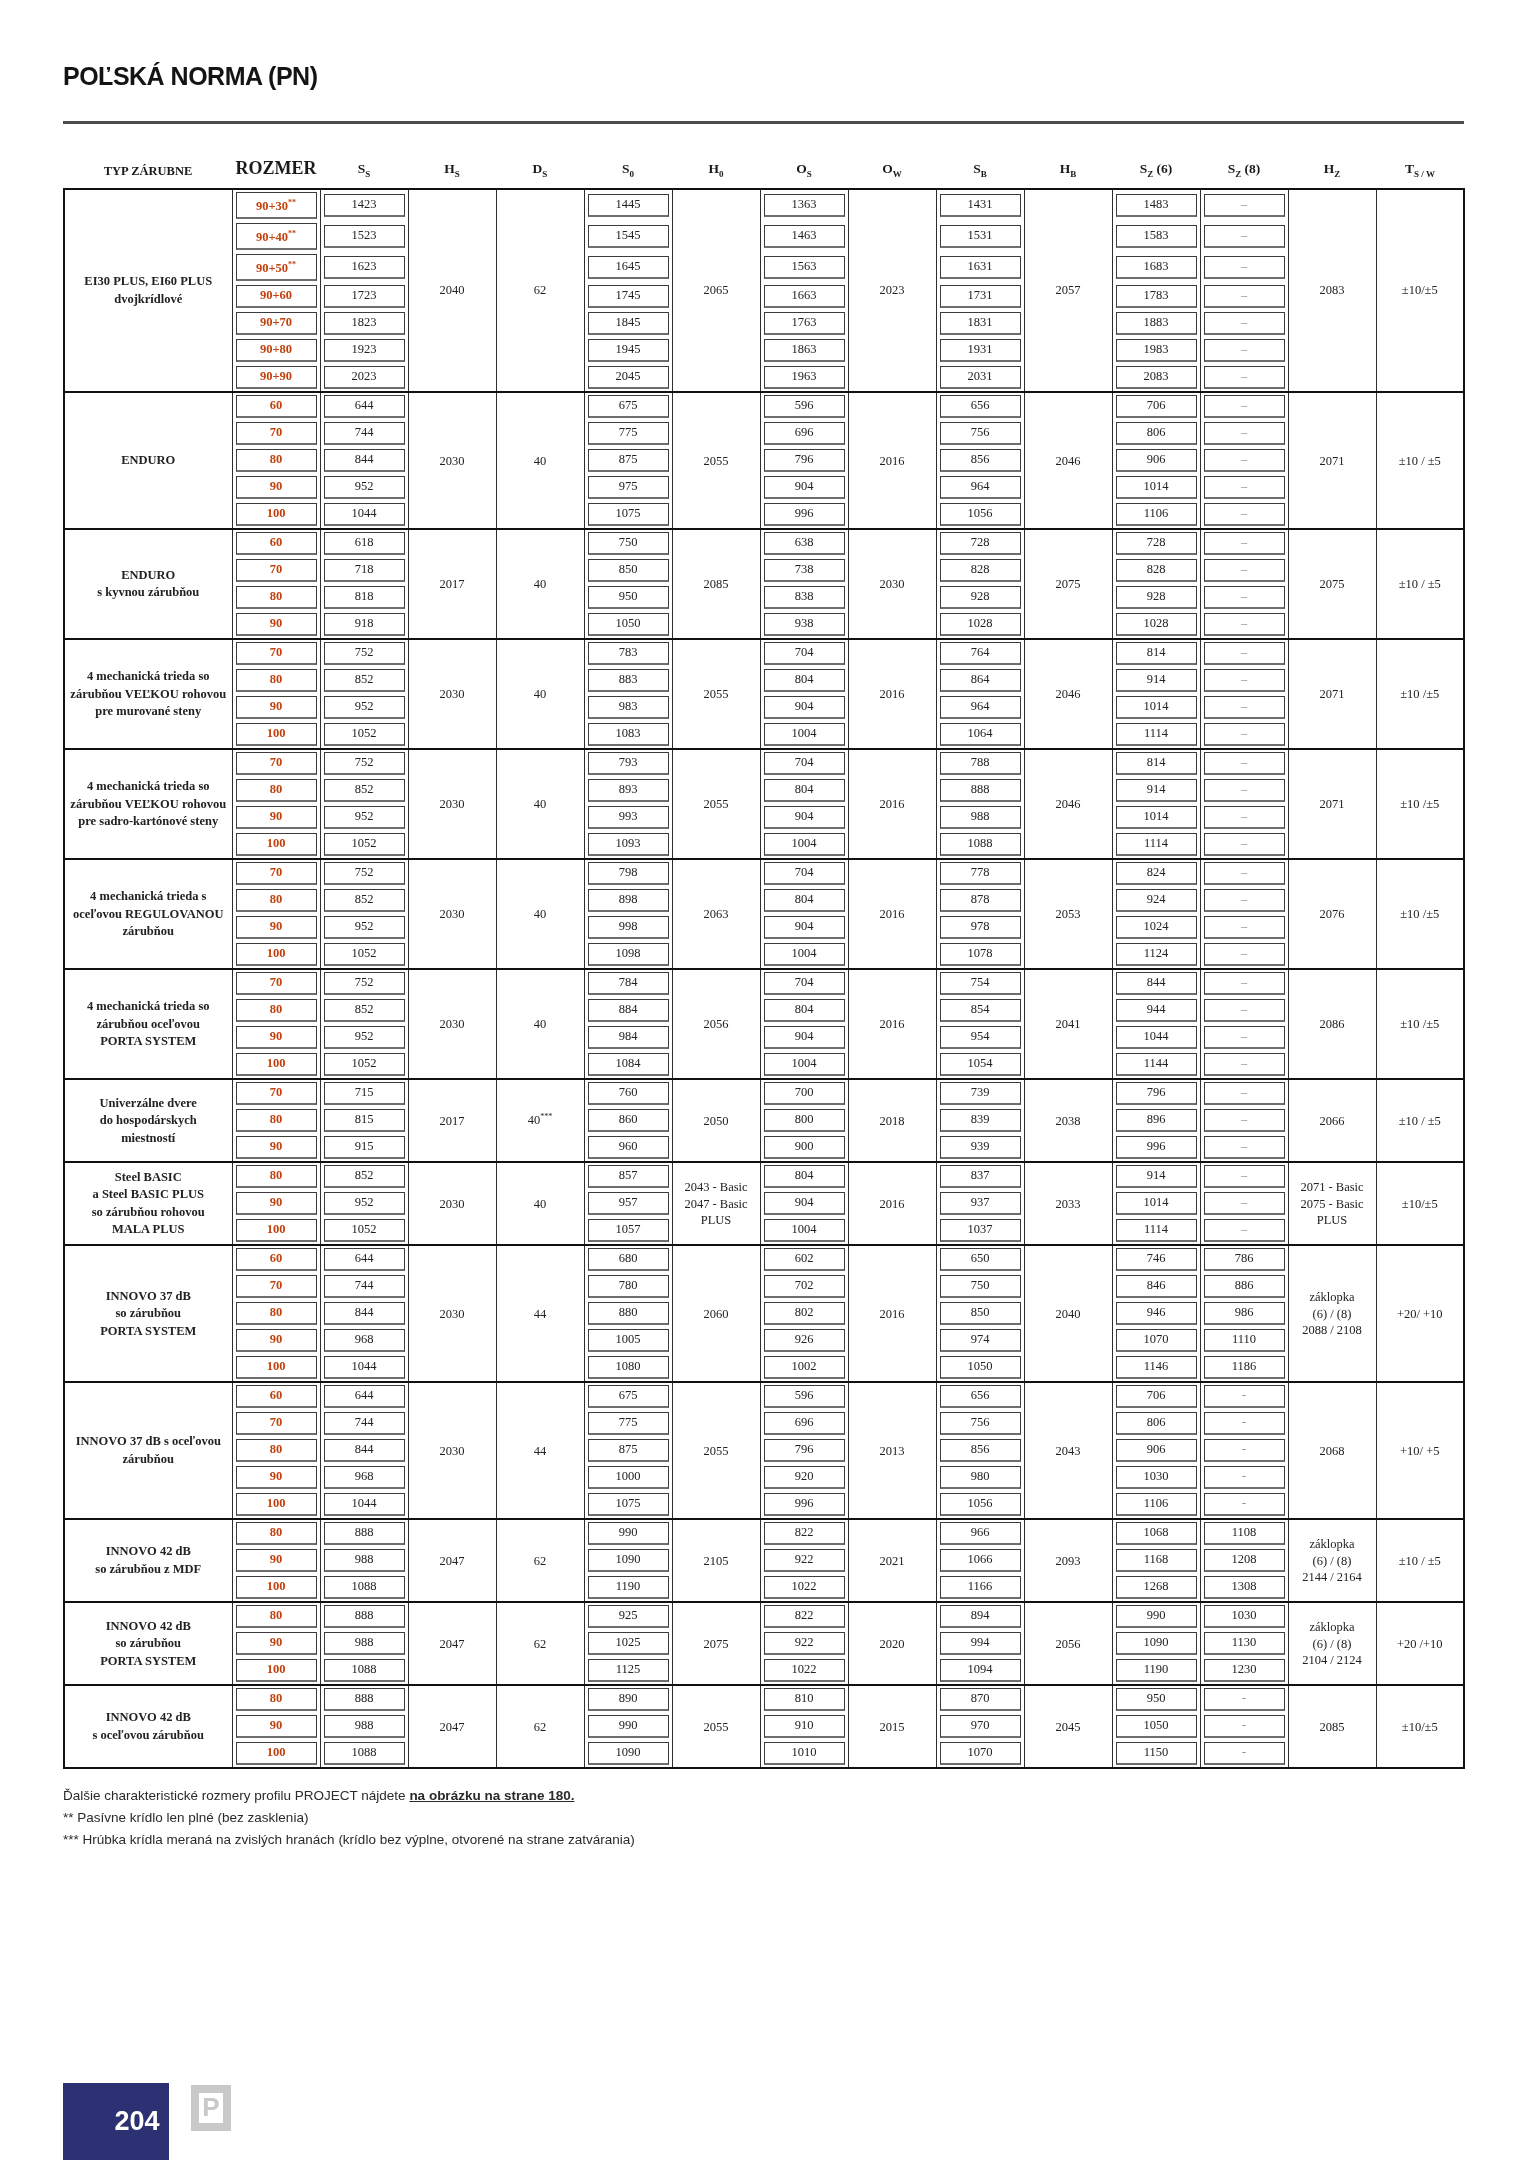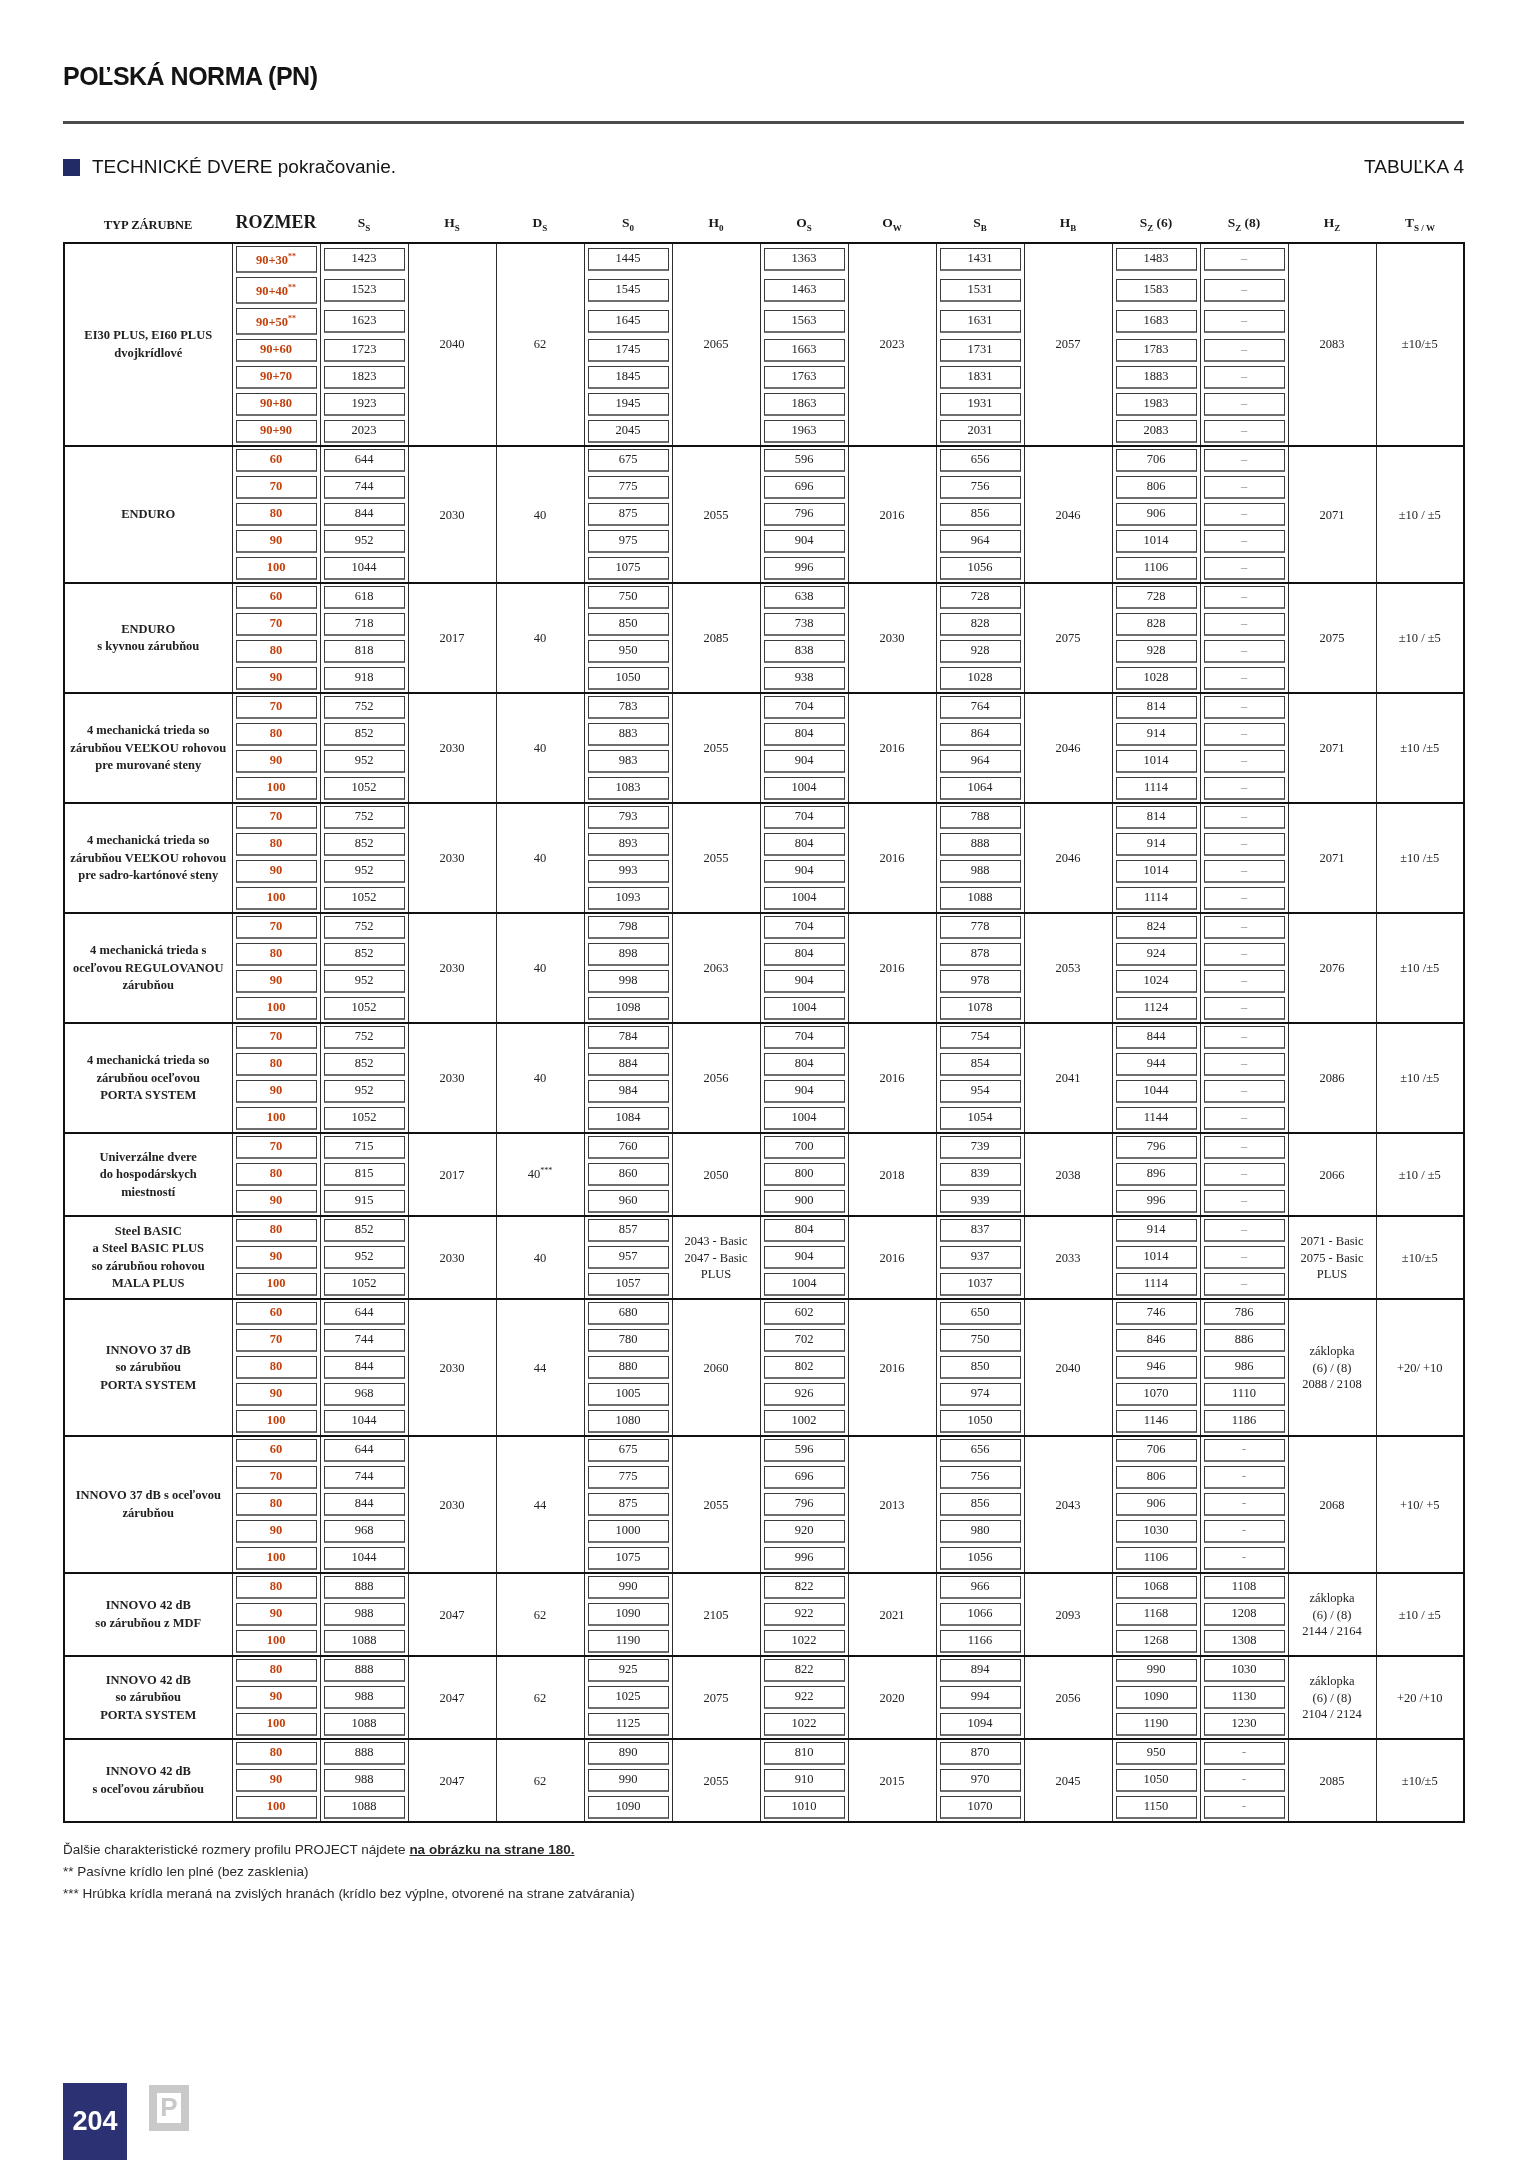--- a/index.html
+++ b/index.html
@@ -24,39 +24,34 @@
   .box.b{font-weight:bold;color:#c2410c;}
   .box.dim{color:#8a8a8a;}
   td.merged{white-space:pre-line;line-height:1.35;}
   sup{font-size:8px;vertical-align:super;}
 
   .footnotes{margin-top:16px;font-size:13.5px;line-height:1.6;color:#2a2a2a;}
   .footnotes p{margin:0;}
   .fbold{font-weight:bold;text-decoration:underline;}
 
   .footer{position:absolute;left:63px;top:2083px;display:flex;align-items:flex-start;}
-  .pagebox{width:64px;height:77px;background:#2b3173;color:#ffffff;display:flex;align-items:center;justify-content:center;font-size:27px;font-weight:bold;}
+  .pagebox{width:64px;height:77px;background:#2b3173;color:#ffffff;display:flex;align-items:center;justify-content:center;font-size:27px;font-weight:bold;padding-left:42px;}
   .plogo{margin-left:22px;margin-top:2px;position:relative;width:40px;height:46px;}
   .plogo .bl,.plogo .br{position:absolute;top:0;bottom:0;width:13px;}
   .plogo .bl{left:0;border-left:8px solid #c9c9c9;border-top:8px solid #c9c9c9;border-bottom:8px solid #c9c9c9;}
   .plogo .br{right:0;border-right:8px solid #c9c9c9;border-top:8px solid #c9c9c9;border-bottom:8px solid #c9c9c9;}
   .plogo .pletter{position:absolute;left:0;right:0;top:50%;transform:translateY(-52%);text-align:center;color:#c9c9c9;font-weight:bold;font-size:26px;}
 </style>
 </head>
 <body>
 
 <div class="content">
   <h2 class="doc-subtitle">POĽSKÁ NORMA (PN)</h2>
   <hr class="rule">
 
-  <div class="section-bar">
-    <span class="bullet"></span>
-    <span class="section-title">TECHNICKÉ DVERE pokračovanie.</span>
-    <span class="tabulka">TABUĽKA 4</span>
-  </div>
 
   <table class="dims" id="dims-table">
     <colgroup id="dims-cols">
         <col style="width: 168px;">
         <col style="width: 88px;">
         <col style="width: 88px;">
         <col style="width: 88px;">
         <col style="width: 88px;">
         <col style="width: 88px;">
         <col style="width: 88px;">

